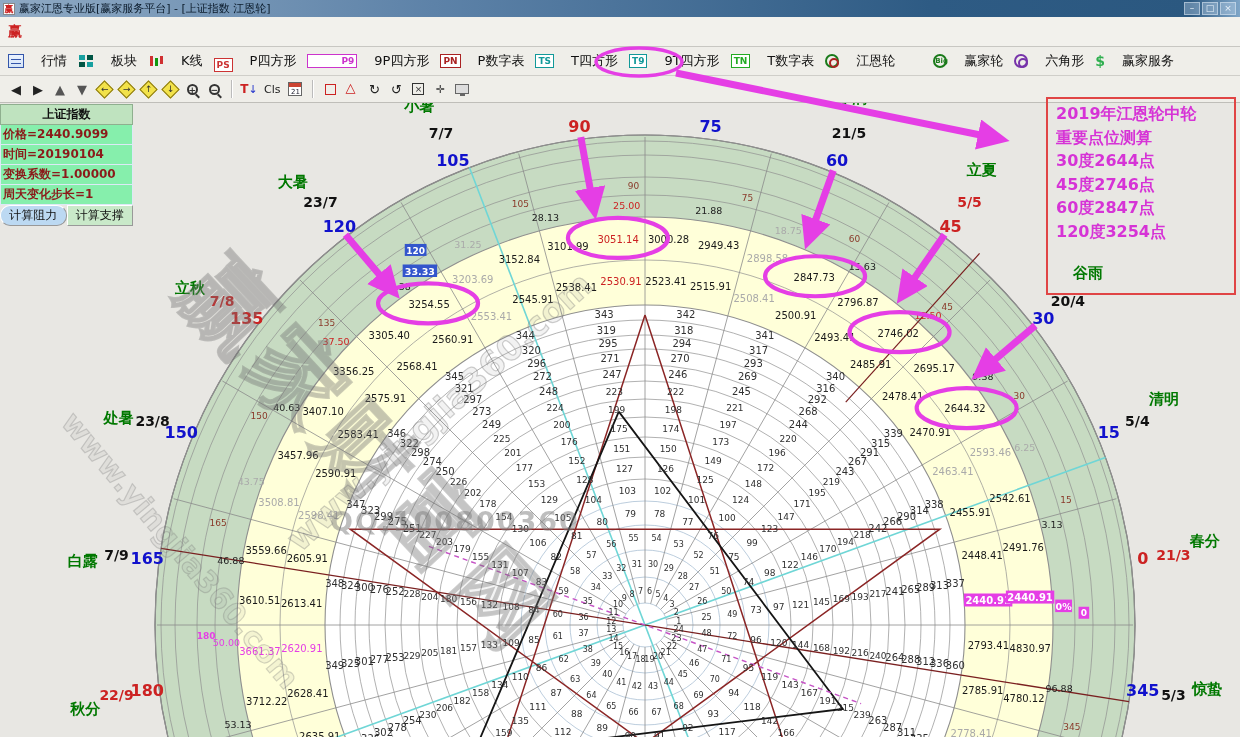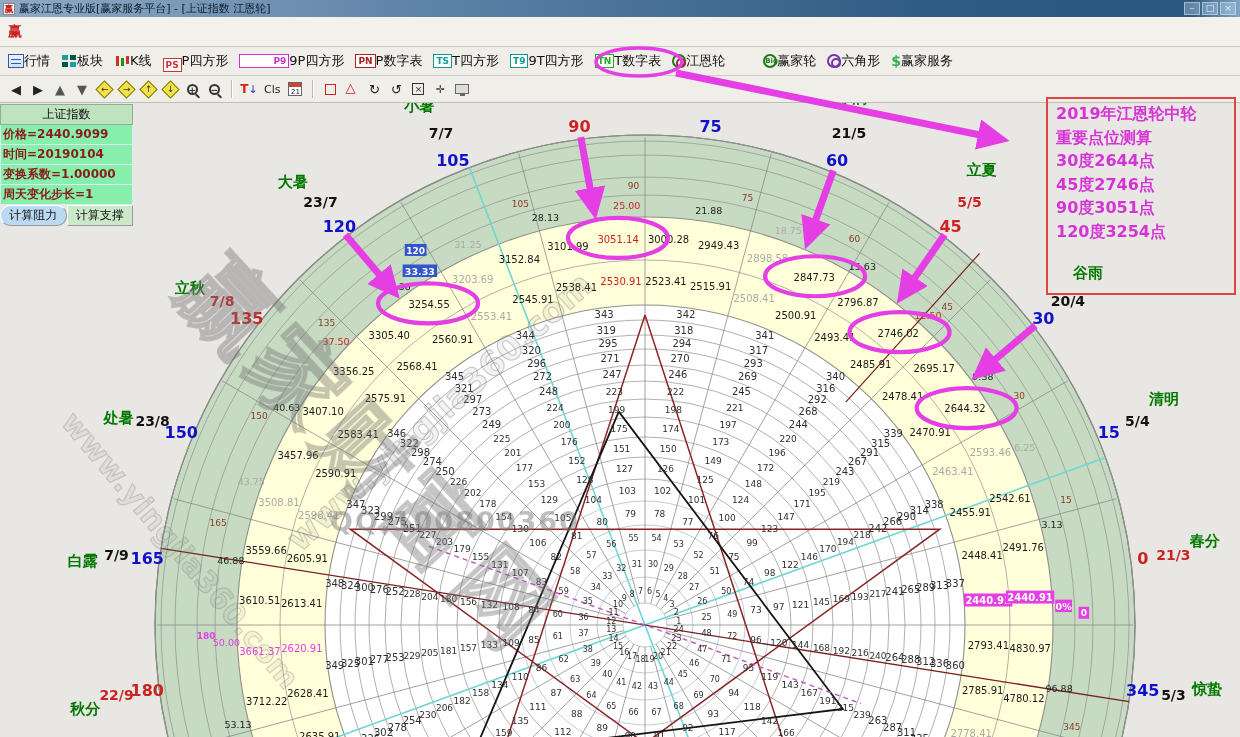--- a/index.html
+++ b/index.html
@@ -20,21 +20,21 @@
 
   
   .menubar { position:absolute; left:0; top:17px; width:1240px; height:30px;
     background:#F2F1EC; border-bottom:1px solid #C8C7C2; display:flex; align-items:center; }
   .menubar .logo { color:#CC2222; font-weight:bold; font-size:14px; margin:0 12px 0 8px; }
   .menubar .mitem { font-size:13px; color:#111; padding:3px 9px; cursor:default; }
 
   
   .toolbar1 { position:absolute; left:0; top:47px; width:1240px; height:29px;
     background:#EFEEE9; border-bottom:1px solid #CFCEC9; display:flex; align-items:center; padding-left:4px; }
-  .tbtn { display:flex; align-items:center; gap:0; padding:2px 7px 2px 4px; font-size:13px; color:#111; }
+  .tbtn { display:flex; align-items:center; gap:17px; padding:2px 7px 2px 4px; font-size:13px; color:#111; }
   .badge { font-size:9px; font-weight:bold; padding:0 2px; border:1px solid; line-height:12px; background:#fff; }
   .icon16 { width:16px; height:14px; display:inline-block; position:relative; }
   .tblico { background:linear-gradient(#EAF2FF,#D5E4F7); border:1px solid #3355AA; }
   .tblico::before { content:""; position:absolute; left:2px; right:2px; top:4px; border-top:1px solid #3355AA;
      box-shadow:0 4px 0 #3355AA; }
   .blkico { background:
      linear-gradient(#17A0A0,#17A0A0) 1px 1px/6px 5px no-repeat,
      linear-gradient(#054,#054) 9px 1px/6px 5px no-repeat,
      linear-gradient(#054,#054) 1px 8px/6px 5px no-repeat,
      linear-gradient(#17A0A0,#17A0A0) 9px 8px/6px 5px no-repeat; }
@@ -78,21 +78,21 @@
   .monico { width:14px; height:10px; border:1px solid #666; background:#DDD; position:relative; }
   .monico::after { content:""; position:absolute; left:4px; bottom:-3px; width:5px; height:2px; background:#666; }
 
   
   #chart { position:absolute; left:0; top:103px; width:1240px; height:634px; background:#E8E7E3; }
   #wheelsvg { position:absolute; left:0; top:0; }
 
   
   #panel { position:absolute; left:0; top:1px; width:133px; font-size:12px; }
   #panel .ptitle { background:#BFE3BF; border:1px solid #8FAF8F; color:#111; text-align:center;
-    font-weight:normal; padding:1px 0; }
+    font-weight:bold; padding:1px 0; }
   #panel .prow { background:#86efac; border:1px solid #DDE9F6; border-top:none; color:#8B1A1A;
     font-weight:bold; padding:1px 2px; white-space:nowrap; overflow:hidden; }
   #panel .pbtns { display:flex; }
   #panel .pbtn { flex:1; text-align:center; padding:1px 0; border:1px solid #999;
     border-top-color:#fff; border-left-color:#fff; color:#111; }
   #panel .pbtn.blue { background:#BCD9F2;border-radius:10px; } #panel .pbtn.green { background:#C9E9C9; }
 
   
   #annbox { position:absolute; left:1046px; top:97px; width:190px; height:198px;
     border:2px solid #E04545; padding:3px 8px; z-index:30; }
@@ -902,21 +902,21 @@
         <div class="pbtn green">计算支撑</div>
       </div>
     </div>
   </div>
 
   <div id="annbox">
     <div>2019年江恩轮中轮</div>
       <div>重要点位测算</div>
     <div>30度2644点</div>
       <div>45度2746点</div>
-      <div>90度3051点</div>
+    <div>60度2847点</div>
     <div>120度3254点</div>
   </div>
 
   <svg id="overlay">
       <defs>
         <marker id="ah2" markerWidth="5" markerHeight="4.5" refX="3.2" refY="2.2" orient="auto" markerUnits="strokeWidth">
           <path d="M0,0 L4.6,2.2 L0,4.4 z" fill="#E53EE5"></path>
         </marker>
       </defs>
       <ellipse cx="639" cy="62" rx="43" ry="14" stroke="#E53EE5" stroke-width="3.5" fill="none"></ellipse>

